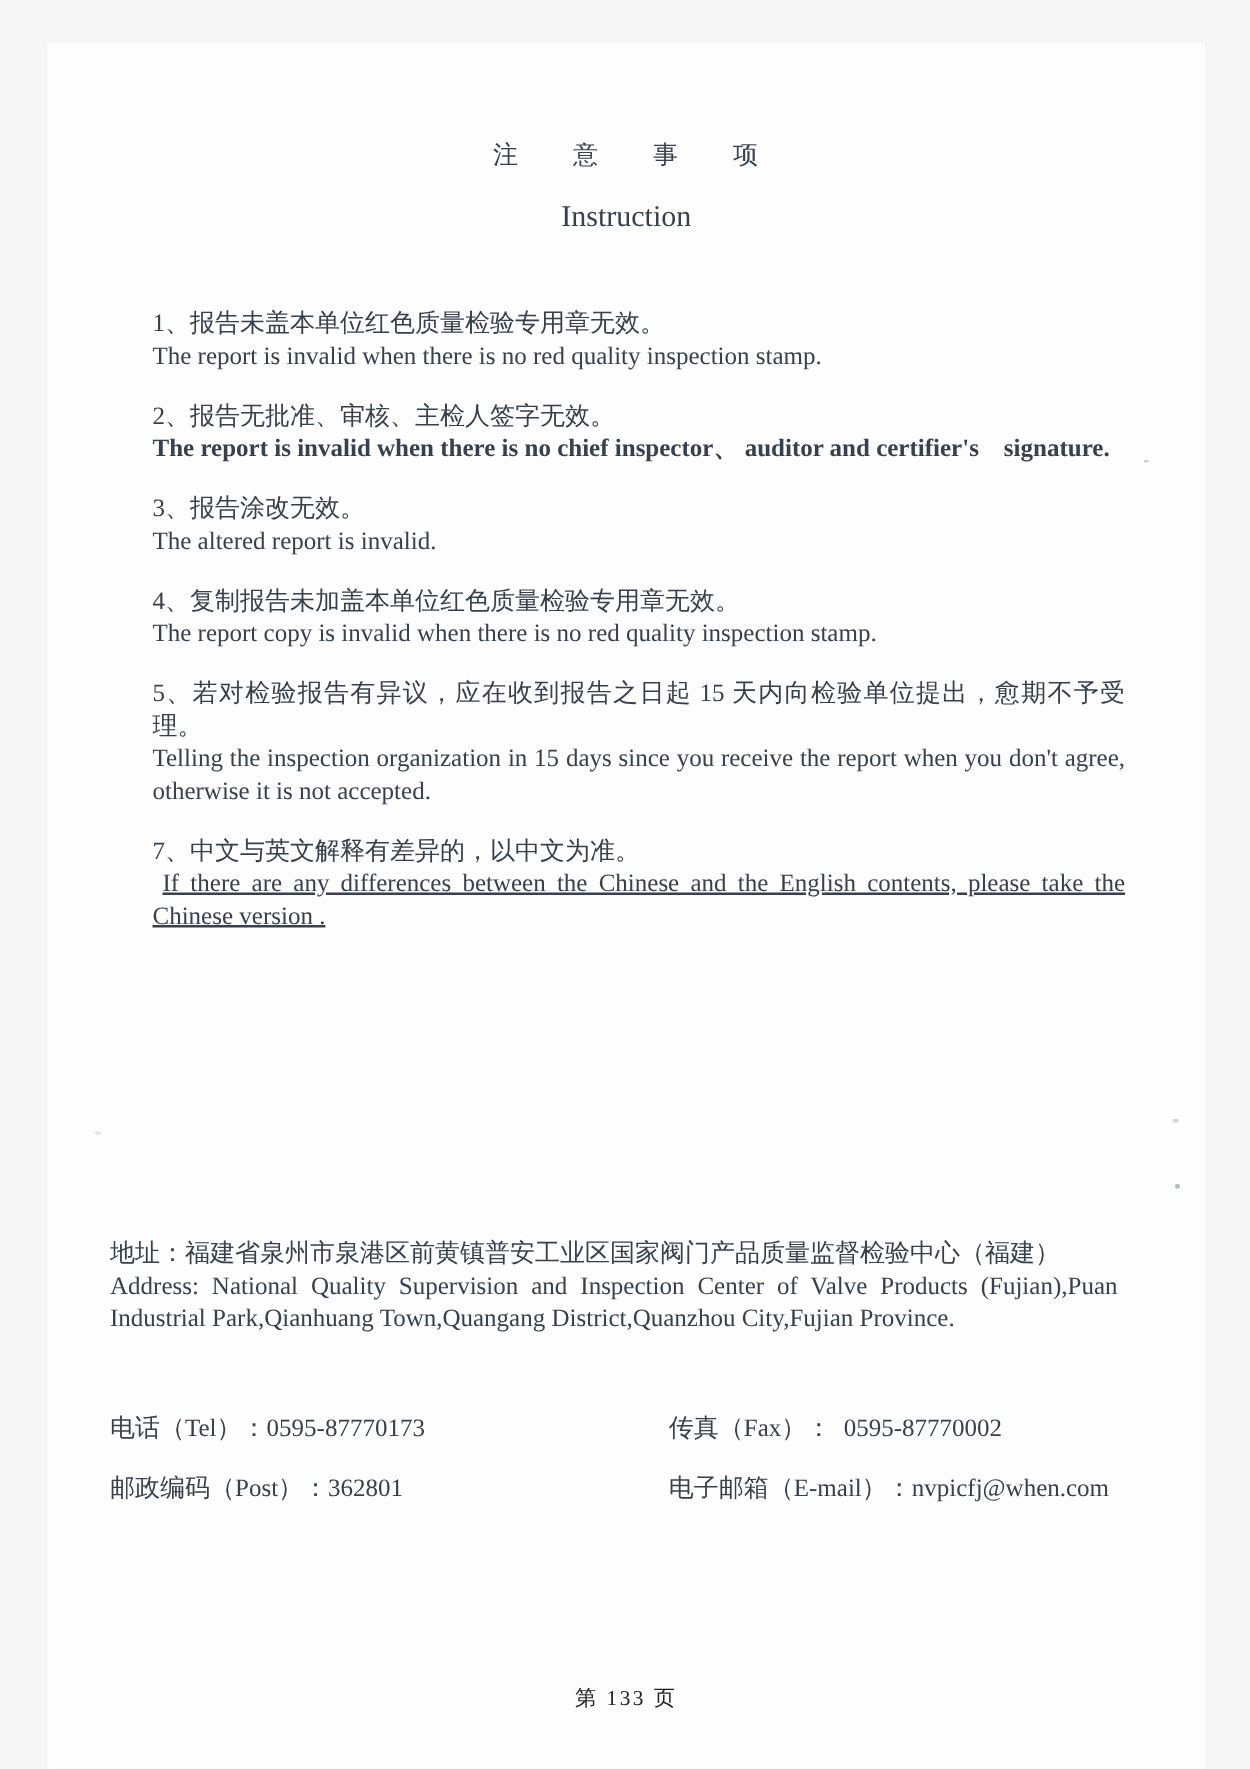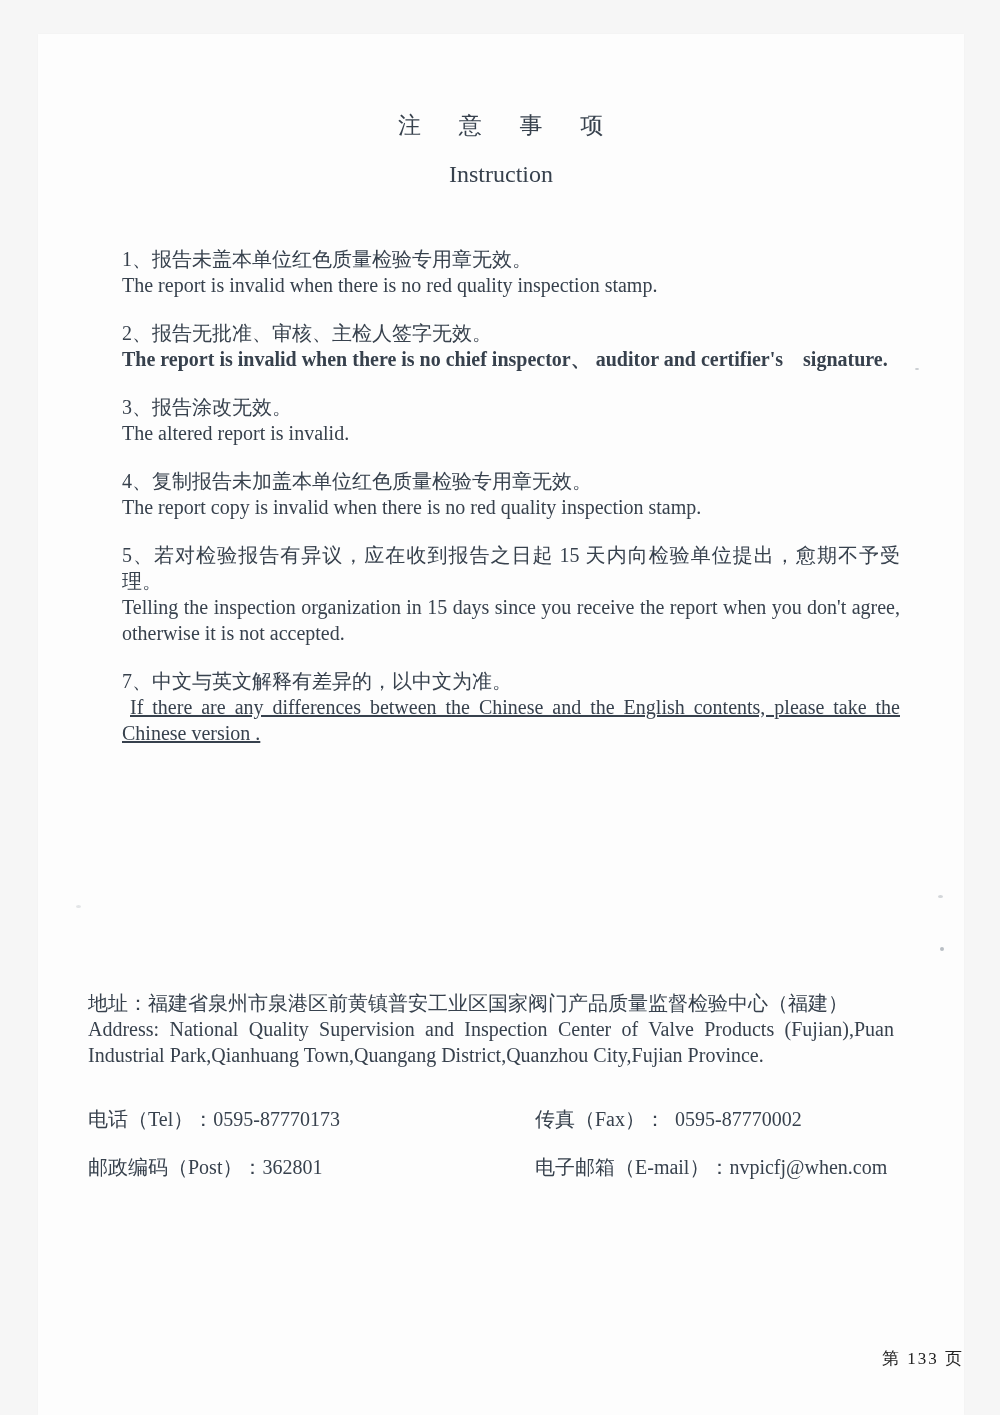--- a/index.html
+++ b/index.html
@@ -27,24 +27,25 @@
     box-shadow: 0 0 2px rgba(0,0,0,0.03);
   }
   .title-block {
     position: absolute;
     left: 0; top: 78px;
     width: 100%;
     text-align: center;
     color: var(--ink);
   }
   .title-cn {
-    font-size: 23px;
+    font-size: 20px;
     line-height: 28px;
     word-spacing: 30px;
     letter-spacing: 1px;
+    font-family: Liberation Mono, monospace;
   }
   .title-en {
     margin-top: 19px;
     font-size: 24px;
     line-height: 30px;
     font-family: "Liberation Serif", serif;
   }
   .items {
     position: absolute;
     left: 84px; top: 212px;
@@ -61,39 +62,39 @@
   .oneline { white-space: pre; font-weight: bold; }
   .indent1 { text-indent: 8px; text-decoration: underline; }
   .address-block {
     position: absolute;
     left: 50px; top: 956px;
     width: 806px;
     color: var(--ink);
   }
   .contact {
     position: absolute;
-    left: 50px; top: 1072px;
+    left: 50px; top: 1096px;
     width: 840px;
     color: var(--ink);
   }
   .contact-row {
     display: flex;
     margin-bottom: 22px;
   }
   .contact-cell {
     font-size: 20px;
     line-height: 26px;
     white-space: pre-wrap;
   }
   .contact-cell.left { width: 447px; flex: none; }
   .footer {
     position: absolute;
     left: 0; top: 1314px;
     width: 100%;
-    text-align: right;
+    text-align: center;
   }
   .page-number {
     font-size: 17px;
     line-height: 22px;
     color: #222;
     letter-spacing: 2px;
   }
   .speck {
     position: absolute;
     border-radius: 50%;

